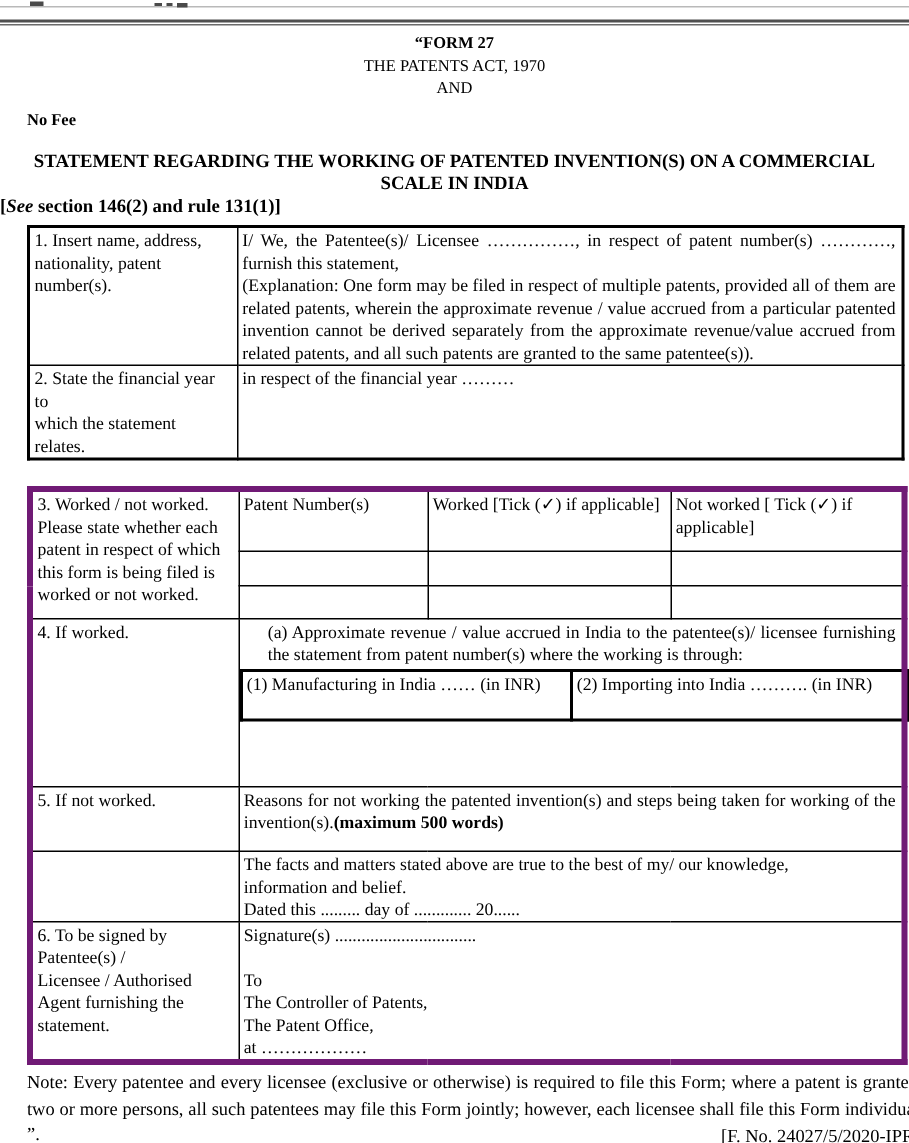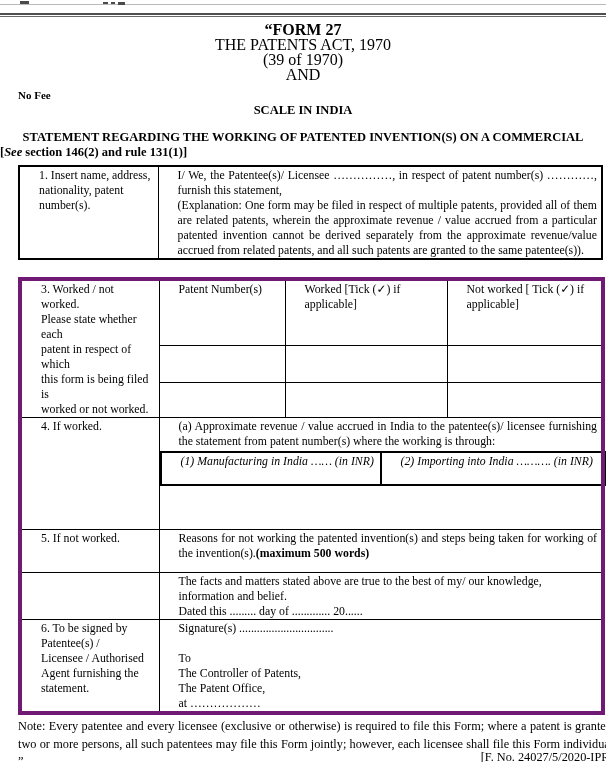--- a/index.html
+++ b/index.html
@@ -8,80 +8,84 @@
     background:#ffffff;color:#000;
     font-family:"Liberation Serif","DejaVu Serif",serif;
   }
   
   .hairline{position:absolute;left:0;top:4px;width:606px;height:1px;background:#b9b9b9;}
   .artifact{position:absolute;background:#4a4a4a;}
   .rule-a{position:absolute;left:0;top:13px;width:606px;height:2px;background:#4f4f4f;}
   .rule-b{position:absolute;left:0;top:16px;width:606px;height:1px;background:#6a6a6a;}
 
   .doc{padding-top:22px;}
-  .center{ text-align:center;font-size:16px;line-height:15px;}
+  .center{ text-align:center;font-size:11px;line-height:15px;}
   .bold{font-weight:bold;}
   .no-fee{margin:6px 0 0 18px;font-weight:bold;font-size:11px;line-height:15px;}
   .main-title{margin-top:12px;text-align:center;font-weight:bold;font-size:12.5px;line-height:15px;white-space:nowrap;}
   .section-ref{text-align:left;font-weight:bold;font-size:12.5px;line-height:15px;}
   .section-ref .it{font-style:italic;}
 
   table{border-collapse:collapse;table-layout:fixed;font-size:11.8px;line-height:15px;}
   .t1{margin:5px 0 0 18px;width:583px;border:2px solid #000;}
   .t2{margin:17px 0 0 18px;width:583px;border:4px solid #701a75;}
-  td{border:1.5px solid #000;vertical-align:top;padding:1px 4px 0 19px;}
+  td{border:1.5px solid #000;vertical-align:top;padding:1px 4px 0 3px;}
   .pre{white-space:pre-line;}
   .just{text-align:justify;}
   .nopad{padding:0;}
   .pad{padding:1px 4px 0 19px;}
 
   .inner{width:100%;border-collapse:collapse;table-layout:fixed;font-size:11.8px;line-height:15px;margin-top:2px;}
-  .inner td{border:2px solid #000;height:30px;font-style:italic;}
+  .inner td{border:2px solid #000;height:30px;}
 
   .note{margin:3px 0 0 18px;width:607px;font-size:12.3px;line-height:17.5px;text-align:justify;}
   .fileno{position:absolute;top:750px;left:0;width:630px;text-align:right;font-size:12.3px;}
 </style>
 </head>
 <body>
 
 <div class="hairline"></div>
 <div class="artifact" style="left:20px;top:1px;width:9px;height:3px;"></div>
 <div class="artifact" style="left:103px;top:2px;width:5px;height:2px;"></div>
 <div class="artifact" style="left:111px;top:2px;width:4px;height:2px;"></div>
 <div class="artifact" style="left:118px;top:2px;width:7px;height:3px;"></div>
 <div class="rule-a"></div>
 <div class="rule-b"></div>
 
 <div class="doc">
 
   <div class="center bold">“FORM 27</div>
   <div class="center">THE PATENTS ACT, 1970</div>
-  <div class="center">(39 of 1970)</div>
   <div class="center">AND</div>
 
   <div class="no-fee">No Fee</div>
 
+  <div class="main-title">STATEMENT REGARDING THE WORKING OF PATENTED INVENTION(S) ON A COMMERCIAL</div>
   <div class="main-title" style="margin-top:0;">SCALE IN INDIA</div>
-  <div class="main-title">STATEMENT REGARDING THE WORKING OF PATENTED INVENTION(S) ON A COMMERCIAL</div>
   <div class="section-ref"><span>[</span><span class="it">See</span><span> section 146(2) and rule 131(1)]</span></div>
 
   <table class="t1">
     <colgroup>
         <col style="width:139px;">
         <col style="width:444px;">
       </colgroup>
     <tbody>
         <tr>
       <td style="height:90px;" class="pre">1. Insert name, address,
 nationality, patent
 number(s).</td>
       <td>
         <div class="just">I/ We, the Patentee(s)/ Licensee ……………, in respect of patent number(s)  …………, furnish this statement,</div>
         <div class="just">(Explanation: One form may be filed in respect of multiple patents, provided all of them are related patents, wherein the approximate revenue / value accrued from a particular patented invention cannot be derived separately from the approximate revenue/value accrued from related patents, and all such patents are granted to the same patentee(s)).</div>
       </td>
+    </tr>
+    <tr>
+      <td style="height:50px;" class="pre">2. State the financial year to
+which the statement relates.</td>
+      <td>in respect of the financial year ………</td>
     </tr>
   </tbody>
     </table>
 
   <table class="t2">
     <colgroup>
         <col style="width:139px;">
         <col style="width:126px;">
         <col style="width:162px;">
         <col style="width:156px;">

